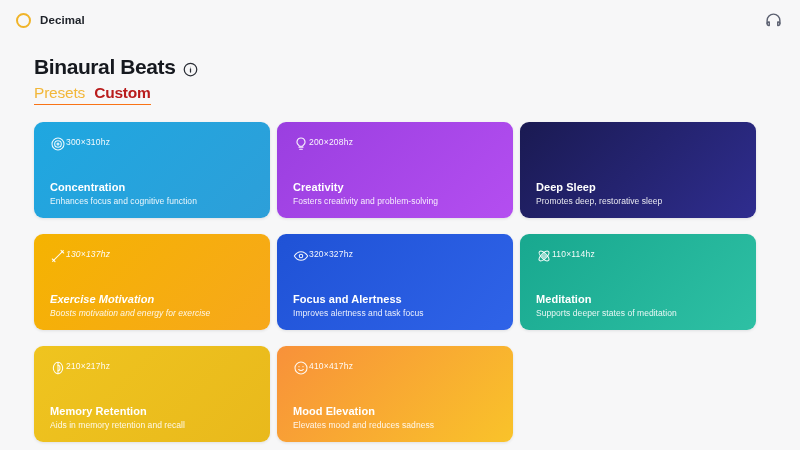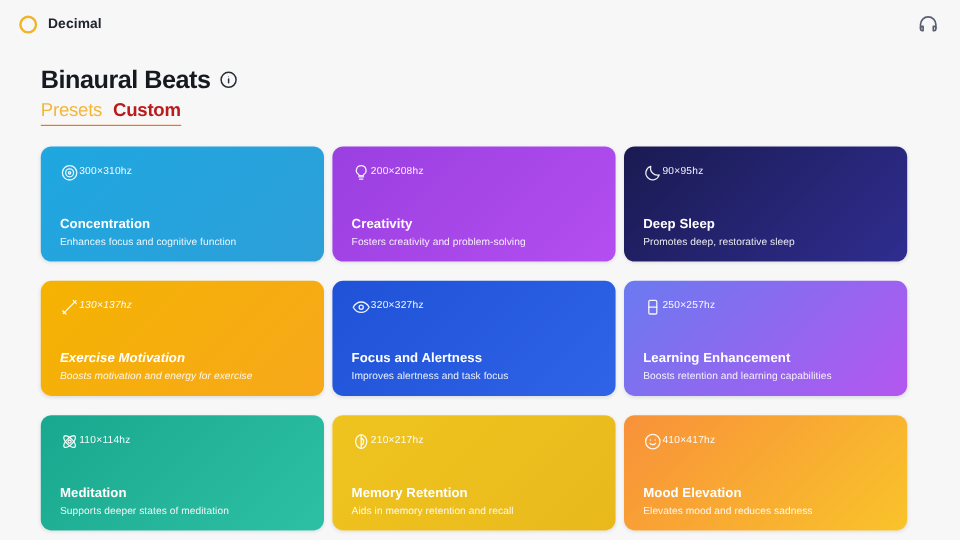--- a/index.html
+++ b/index.html
@@ -25,21 +25,21 @@
   }
   .brand-name {
     font-size: 11.5px; font-weight: 700; color: #20242b;
     letter-spacing: .1px;
   }
   .topbar-spacer { flex: 1; }
   .headset-icon { width: 17px; height: 17px; display: block; color: #5b6070; }
 
   
   .heading-wrap { position: absolute; top: 56px; left: 34px; }
-  .page-title-row { display: flex; align-items: center; gap: 8px; }
+  .page-title-row { display: flex; align-items: flex-end; gap: 8px; }
   .page-title {
     font-size: 21px; font-weight: 700; color: #16191f;
     letter-spacing: -.4px; line-height: 1;
   }
   .info-icon { width: 15px; height: 15px; display: block; color: #2a2e36; }
 
   .tabs {
     margin-top: 7px; display: inline-flex; align-items: flex-end; gap: 9px;
     border-bottom: 1px solid #f97316; padding-bottom: 2px;
   }
@@ -149,28 +149,20 @@
             </svg>
           </span>
           <span class="card-freq">200×208hz</span>
         </div>
         <div class="card-body">
           <div class="card-title">Creativity</div>
           <div class="card-desc">Fosters creativity and problem-solving</div>
         </div>
       </div>
       <div class="card" style="background: linear-gradient(135deg, rgb(26, 26, 82) 0%, rgb(47, 45, 143) 100%);">
-        <div class="card-top">
-          <span>
-            <svg class="card-icon" viewBox="0 0 24 24" fill="none" stroke="currentColor" stroke-width="1.6" stroke-linecap="round" stroke-linejoin="round">
-              <path d="M20 14.5A8.5 8.5 0 0 1 9.5 4a8.5 8.5 0 1 0 10.5 10.5z"></path>
-            </svg>
-          </span>
-          <span class="card-freq">90×95hz</span>
-        </div>
         <div class="card-body">
           <div class="card-title">Deep Sleep</div>
           <div class="card-desc">Promotes deep, restorative sleep</div>
         </div>
       </div>
       <div class="card" style="background: linear-gradient(135deg, rgb(245, 179, 1) 0%, rgb(247, 168, 27) 100%); font-style: italic;">
         <div class="card-top">
           <span>
             <svg class="card-icon" viewBox="0 0 24 24" fill="none" stroke="currentColor" stroke-width="1.6" stroke-linecap="round" stroke-linejoin="round">
               <line x1="6.5" y1="17.5" x2="17.5" y2="6.5"></line>
@@ -195,35 +187,20 @@
               <circle cx="12" cy="12" r="2.6"></circle>
             </svg>
           </span>
           <span class="card-freq">320×327hz</span>
         </div>
         <div class="card-body">
           <div class="card-title">Focus and Alertness</div>
           <div class="card-desc">Improves alertness and task focus</div>
         </div>
       </div>
-      <div class="card" style="background: linear-gradient(135deg, rgb(106, 122, 240) 0%, rgb(180, 87, 239) 100%);">
-        <div class="card-top">
-          <span>
-            <svg class="card-icon" viewBox="0 0 24 24" fill="none" stroke="currentColor" stroke-width="1.6" stroke-linecap="round" stroke-linejoin="round">
-              <rect x="7" y="3.5" width="10" height="17" rx="1.6"></rect>
-              <line x1="7" y1="12" x2="17" y2="12"></line>
-            </svg>
-          </span>
-          <span class="card-freq">250×257hz</span>
-        </div>
-        <div class="card-body">
-          <div class="card-title">Learning Enhancement</div>
-          <div class="card-desc">Boosts retention and learning capabilities</div>
-        </div>
-      </div>
       <div class="card" style="background: linear-gradient(135deg, rgb(24, 168, 143) 0%, rgb(46, 192, 164) 100%);">
         <div class="card-top">
           <span>
             <svg class="card-icon" viewBox="0 0 24 24" fill="none" stroke="currentColor" stroke-width="1.6" stroke-linecap="round" stroke-linejoin="round">
               <circle cx="12" cy="12" r="2"></circle>
               <ellipse cx="12" cy="12" rx="9.5" ry="4" transform="rotate(45 12 12)"></ellipse>
               <ellipse cx="12" cy="12" rx="9.5" ry="4" transform="rotate(-45 12 12)"></ellipse>
             </svg>
           </span>
           <span class="card-freq">110×114hz</span>

